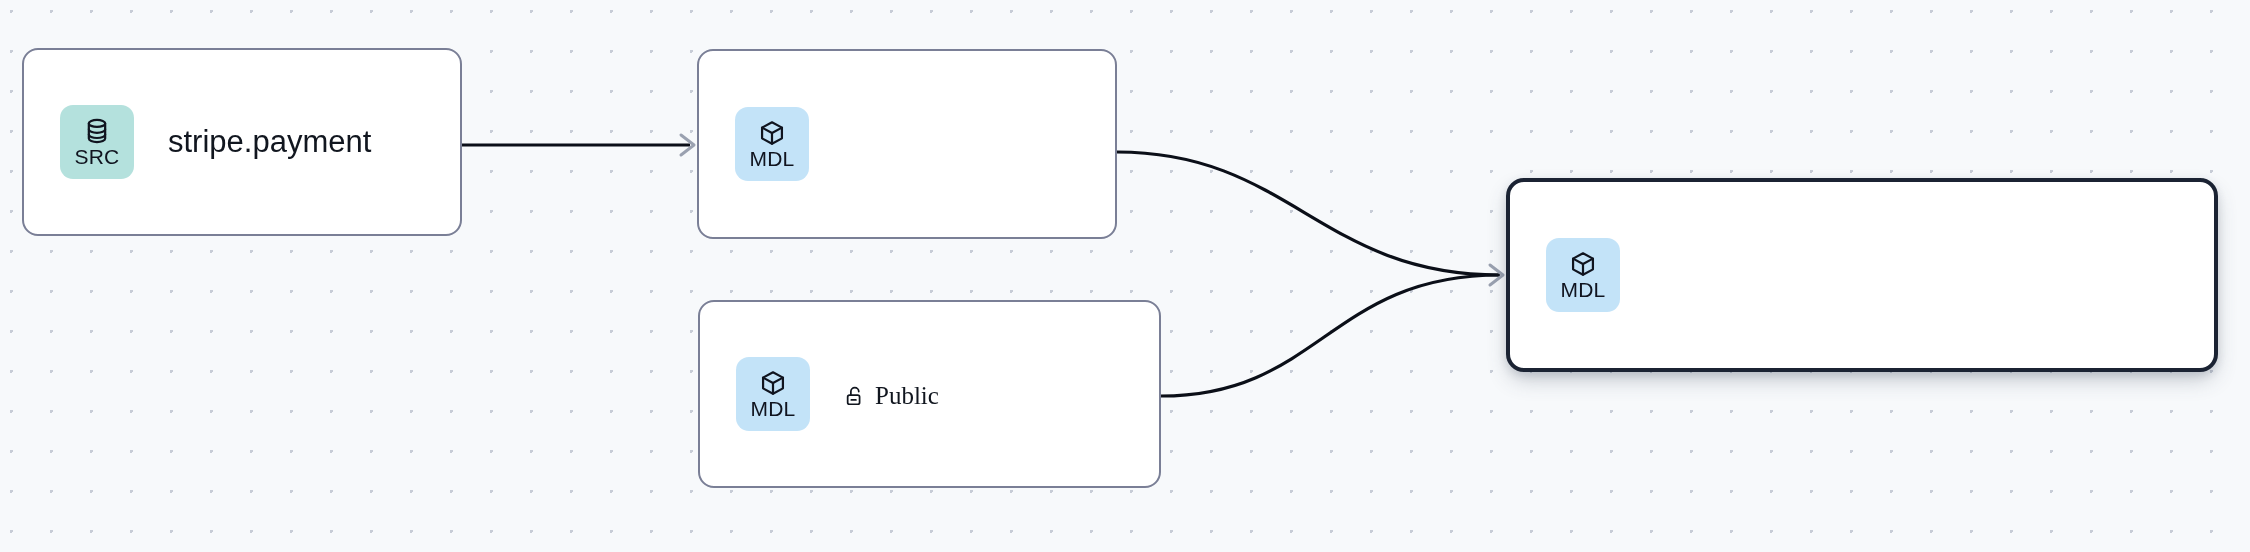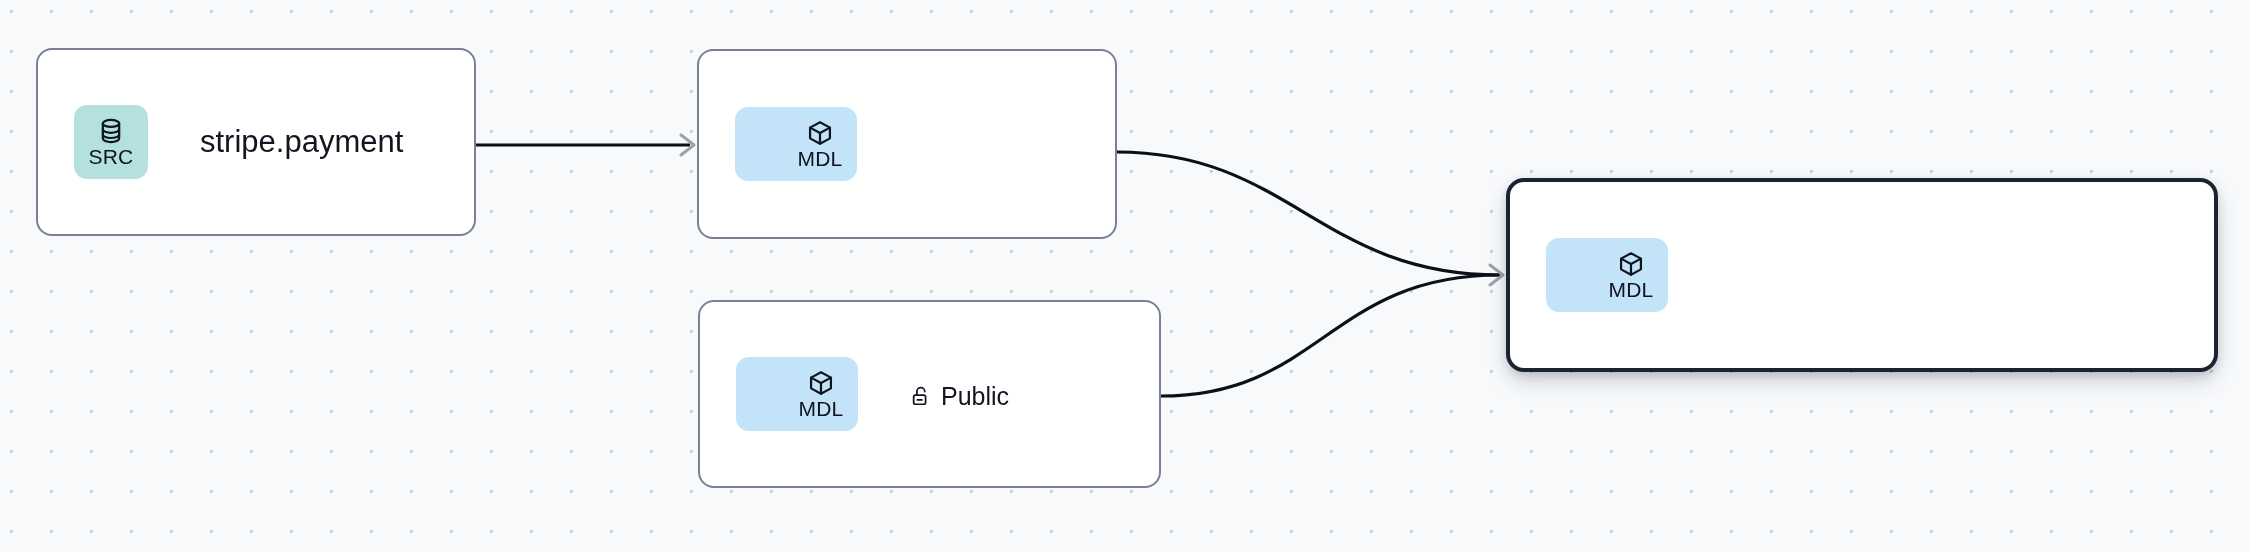--- a/index.html
+++ b/index.html
@@ -58,37 +58,37 @@
     width: 74px;
     height: 74px;
     border-radius: 13px;
     display: flex;
     flex-direction: column;
     align-items: center;
     justify-content: center;
     gap: 1px;
   }
   .badge.src { background: #b4e1dd; }
-  .badge.mdl { background: #c3e3f8; padding-left: 48px; }
+  .badge.mdl { background: #c3e3f8; }
 
   .badge-icon {
     display: block;
     height: 28px;
     line-height: 0;
   }
   .badge-text {
     font-size: 21px;
     line-height: 22px;
     color: #10141f;
     letter-spacing: 0.2px;
     font-family: "Liberation Sans", sans-serif;
   }
 
   .node-body {
-    margin-left: 52px;
+    margin-left: 34px;
     display: flex;
     flex-direction: column;
     justify-content: flex-start;
   }
 
   .node-title {
     font-size: 31px;
     line-height: 38px;
     color: #11161f;
     white-space: nowrap;
@@ -97,25 +97,26 @@
 
   .node-sub {
     display: flex;
     align-items: center;
     gap: 9px;
     font-size: 25px;
     line-height: 32px;
     color: #11161f;
     margin-top: 4px;
     white-space: nowrap;
+    font-family: Liberation Serif, serif;
   }
   .node-sub .lock-icon { line-height: 0; display: block; }
 
   
-  #node-stripe-payment   { left: 36px;   top: 48px;  width: 440px; height: 188px; }
+  #node-stripe-payment   { left: 22px;   top: 48px;  width: 440px; height: 188px; }
   #node-stg-payments     { left: 697px;  top: 49px;  width: 420px; height: 190px; }
   #node-fct-orders       { left: 698px;  top: 300px; width: 463px; height: 188px; }
   #node-agg-journey      { left: 1506px; top: 178px; width: 712px; height: 194px; }
 </style>
 </head>
 <body>
 
 <div id="canvas">
 
   <svg id="edge-layer" viewBox="0 0 2250 552" width="2250" height="552" xmlns="http://www.w3.org/2000/svg">

